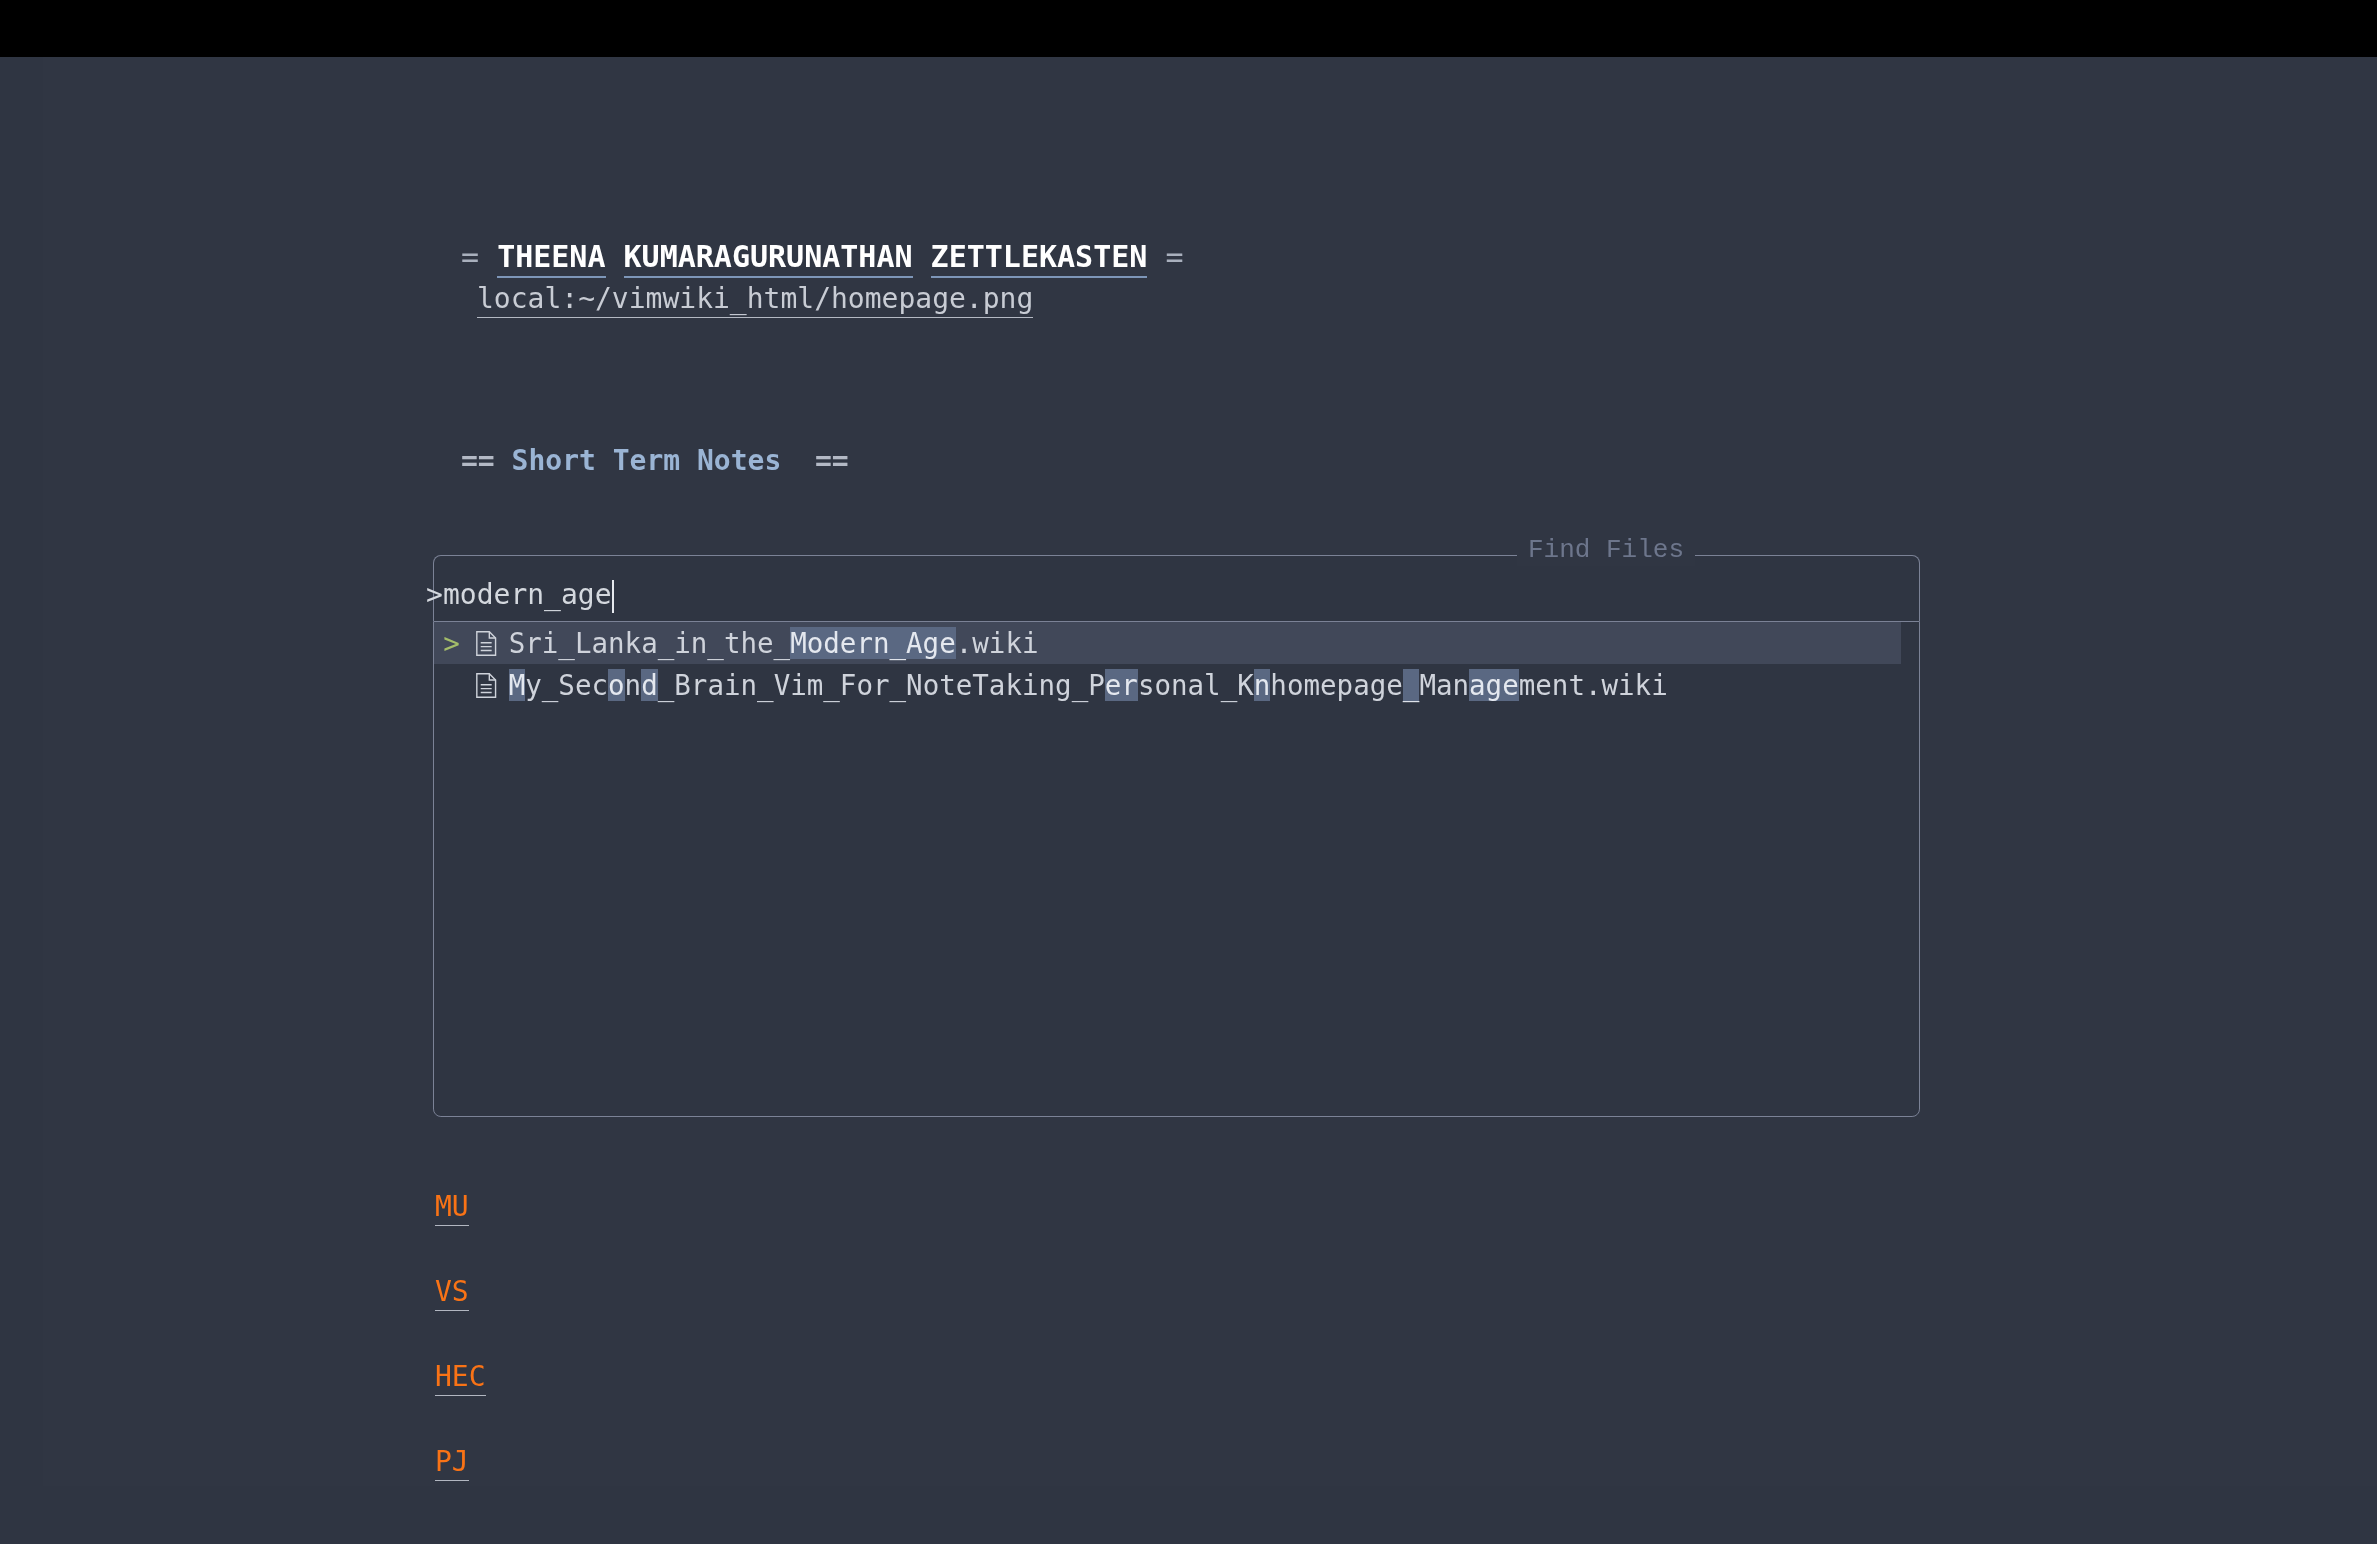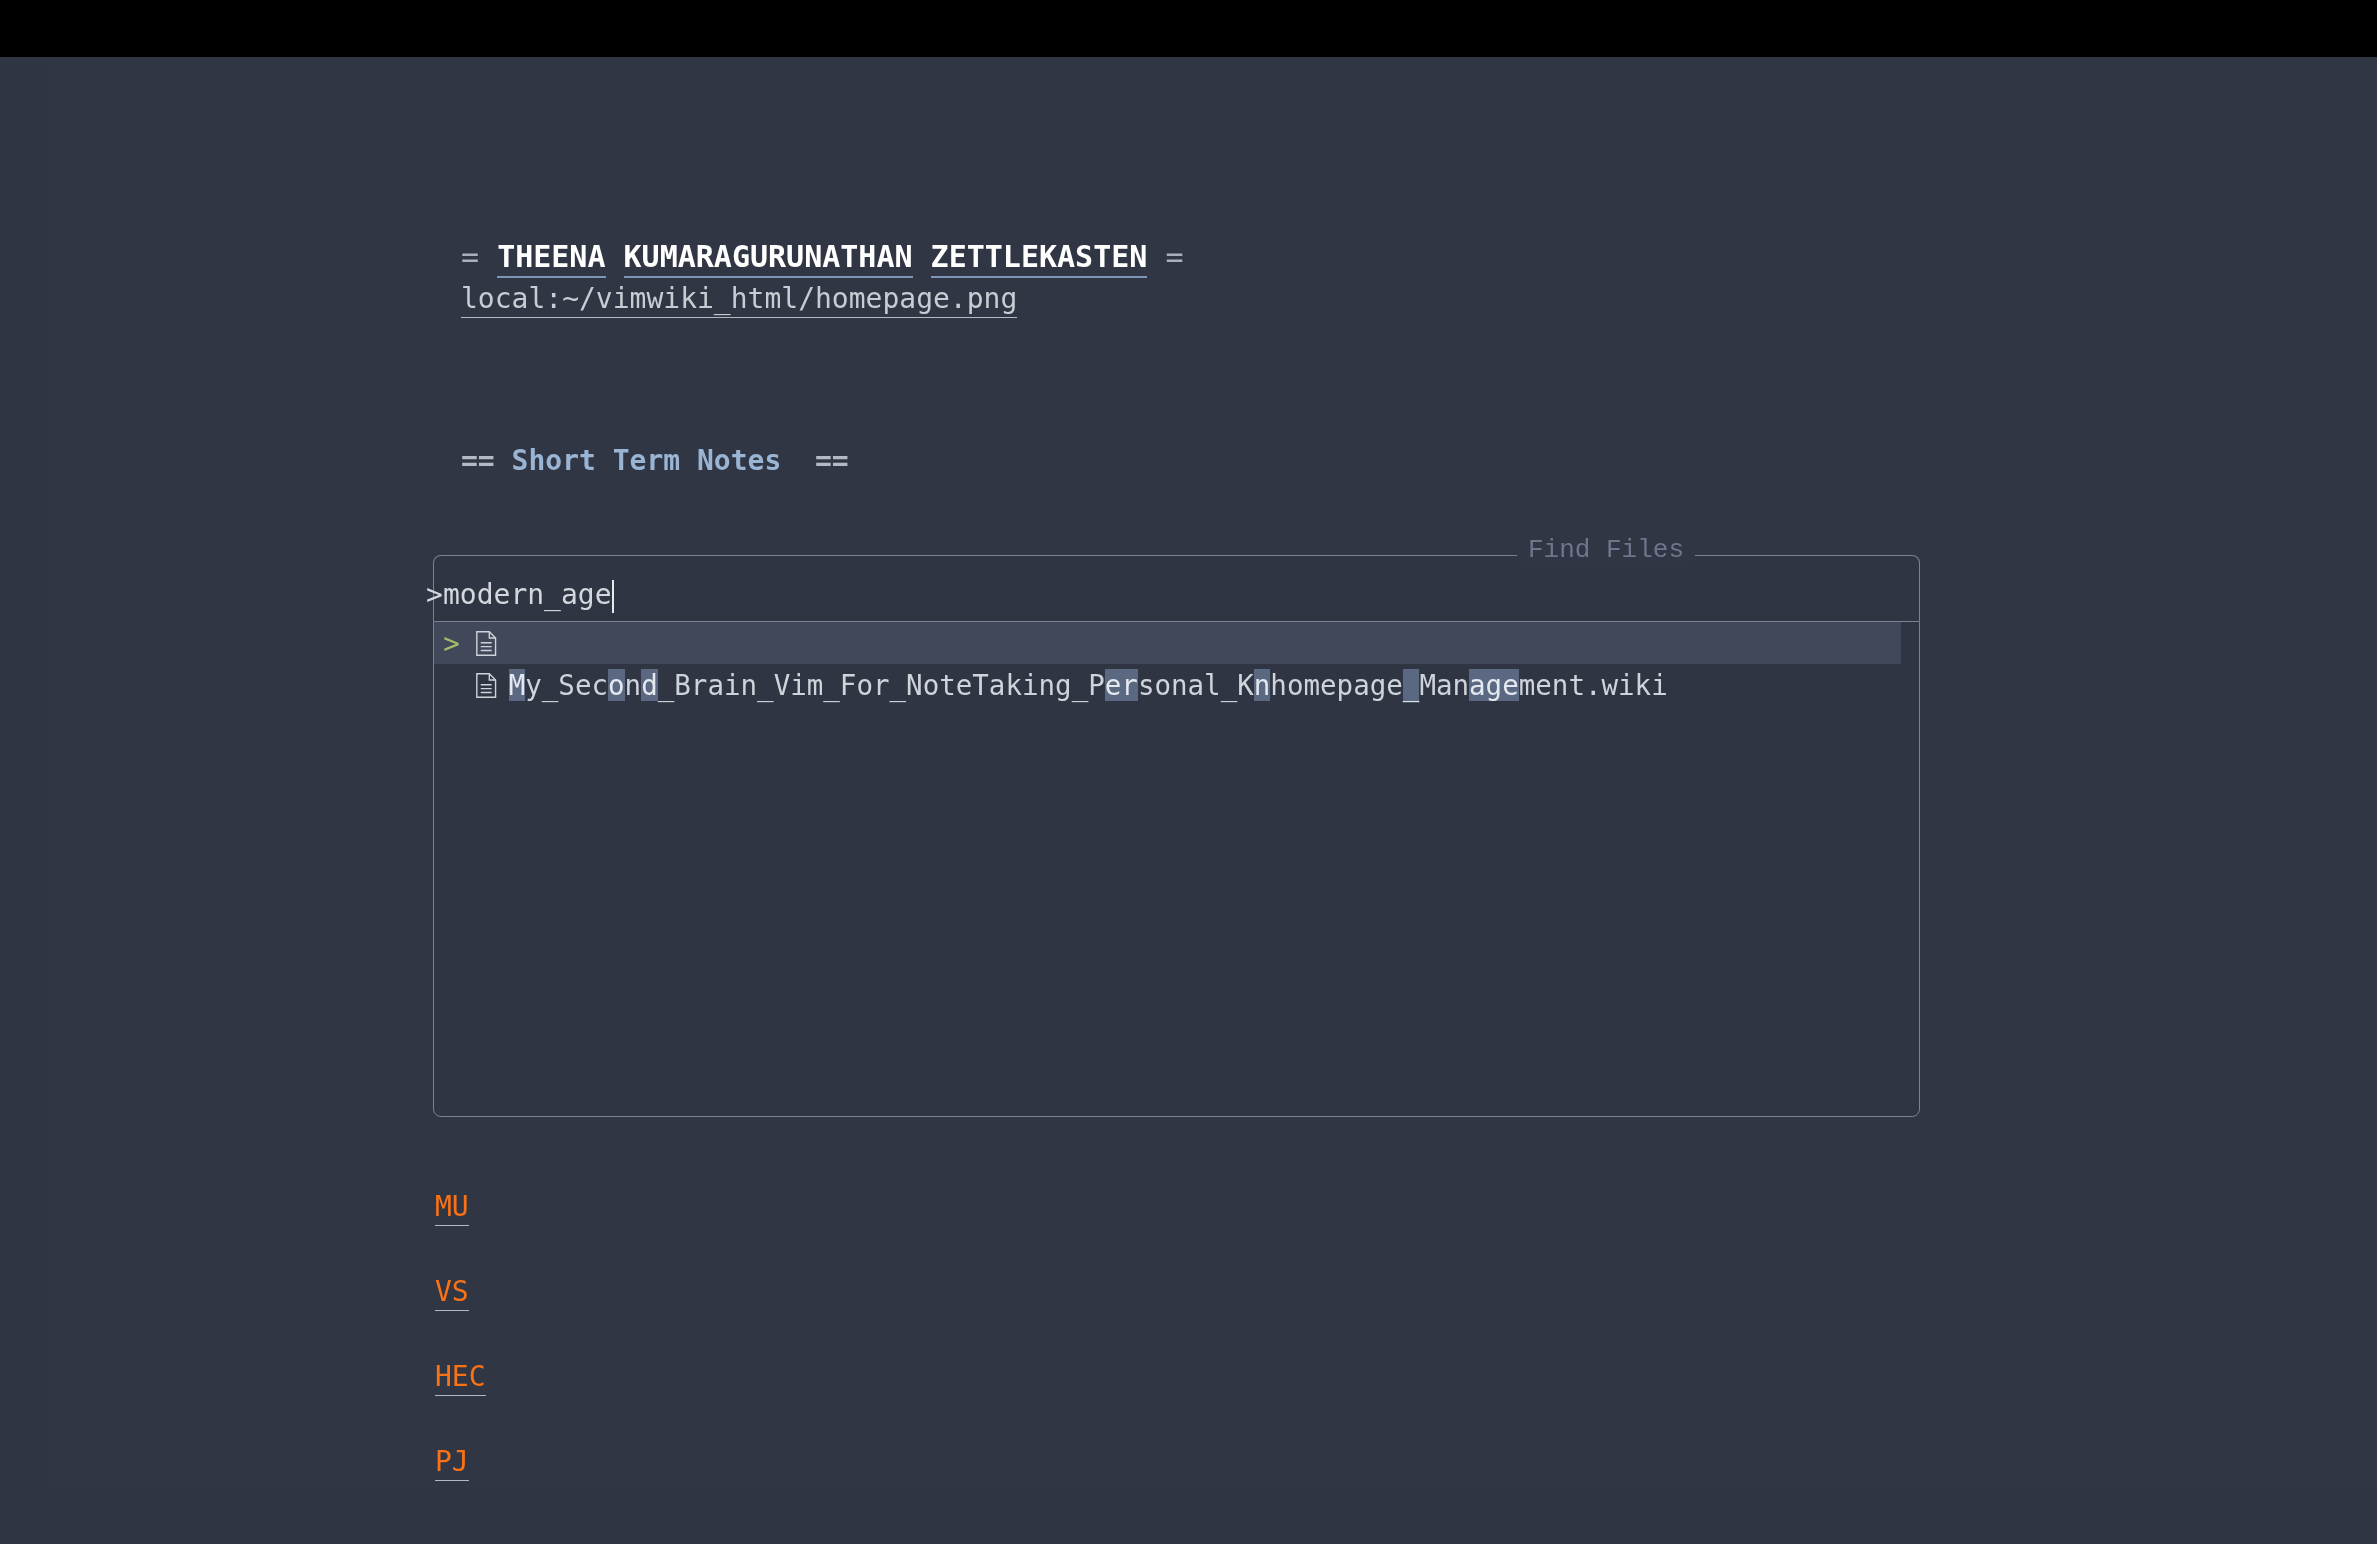--- a/index.html
+++ b/index.html
@@ -73,20 +73,21 @@
   #path-line {
     left: 461px;
     top: 221px;
     font-size: 28px;
     line-height: 41px;
     color: #c8ccd4;
   }
   #path-line .pathtext {
     border-bottom: 1.6px solid #b4b9c3;
     padding-bottom: 1.6px;
+    margin-left: 16px;
   }
 
   #h2-line {
     left: 461px;
     top: 385px;
     font-size: 28px;
     line-height: 38px;
     font-weight: bold;
   }
   #h2-line .eq2 { color: #b3b9c5; }
@@ -255,20 +256,21 @@
           <div class="row-caret">&gt;</div>
           <div class="row-icon">
             <svg width="20.4" height="25" viewBox="0 0 26 32" fill="none">
               <path d="M1 1 H17 L25 9 V31 H1 Z" stroke="#cfd3db" stroke-width="1.8" fill="none"></path>
               <path d="M17 1 V9 H25" stroke="#cfd3db" stroke-width="1.8" fill="none"></path>
               <line x1="6" y1="15" x2="20" y2="15" stroke="#cfd3db" stroke-width="1.8"></line>
               <line x1="6" y1="20" x2="20" y2="20" stroke="#cfd3db" stroke-width="1.8"></line>
               <line x1="6" y1="25" x2="20" y2="25" stroke="#cfd3db" stroke-width="1.8"></line>
             </svg>
           </div>
+          <div class="row-text"><span>Sri_Lanka_in_the_</span><span class="hl">Modern_Age</span><span>.wiki</span></div>
         </div>
 
         <div class="result-row">
           <div class="row-caret">&gt;</div>
           <div class="row-icon">
             <svg width="20.4" height="25" viewBox="0 0 26 32" fill="none">
               <path d="M1 1 H17 L25 9 V31 H1 Z" stroke="#cfd3db" stroke-width="1.8" fill="none"></path>
               <path d="M17 1 V9 H25" stroke="#cfd3db" stroke-width="1.8" fill="none"></path>
               <line x1="6" y1="15" x2="20" y2="15" stroke="#cfd3db" stroke-width="1.8"></line>
               <line x1="6" y1="20" x2="20" y2="20" stroke="#cfd3db" stroke-width="1.8"></line>

